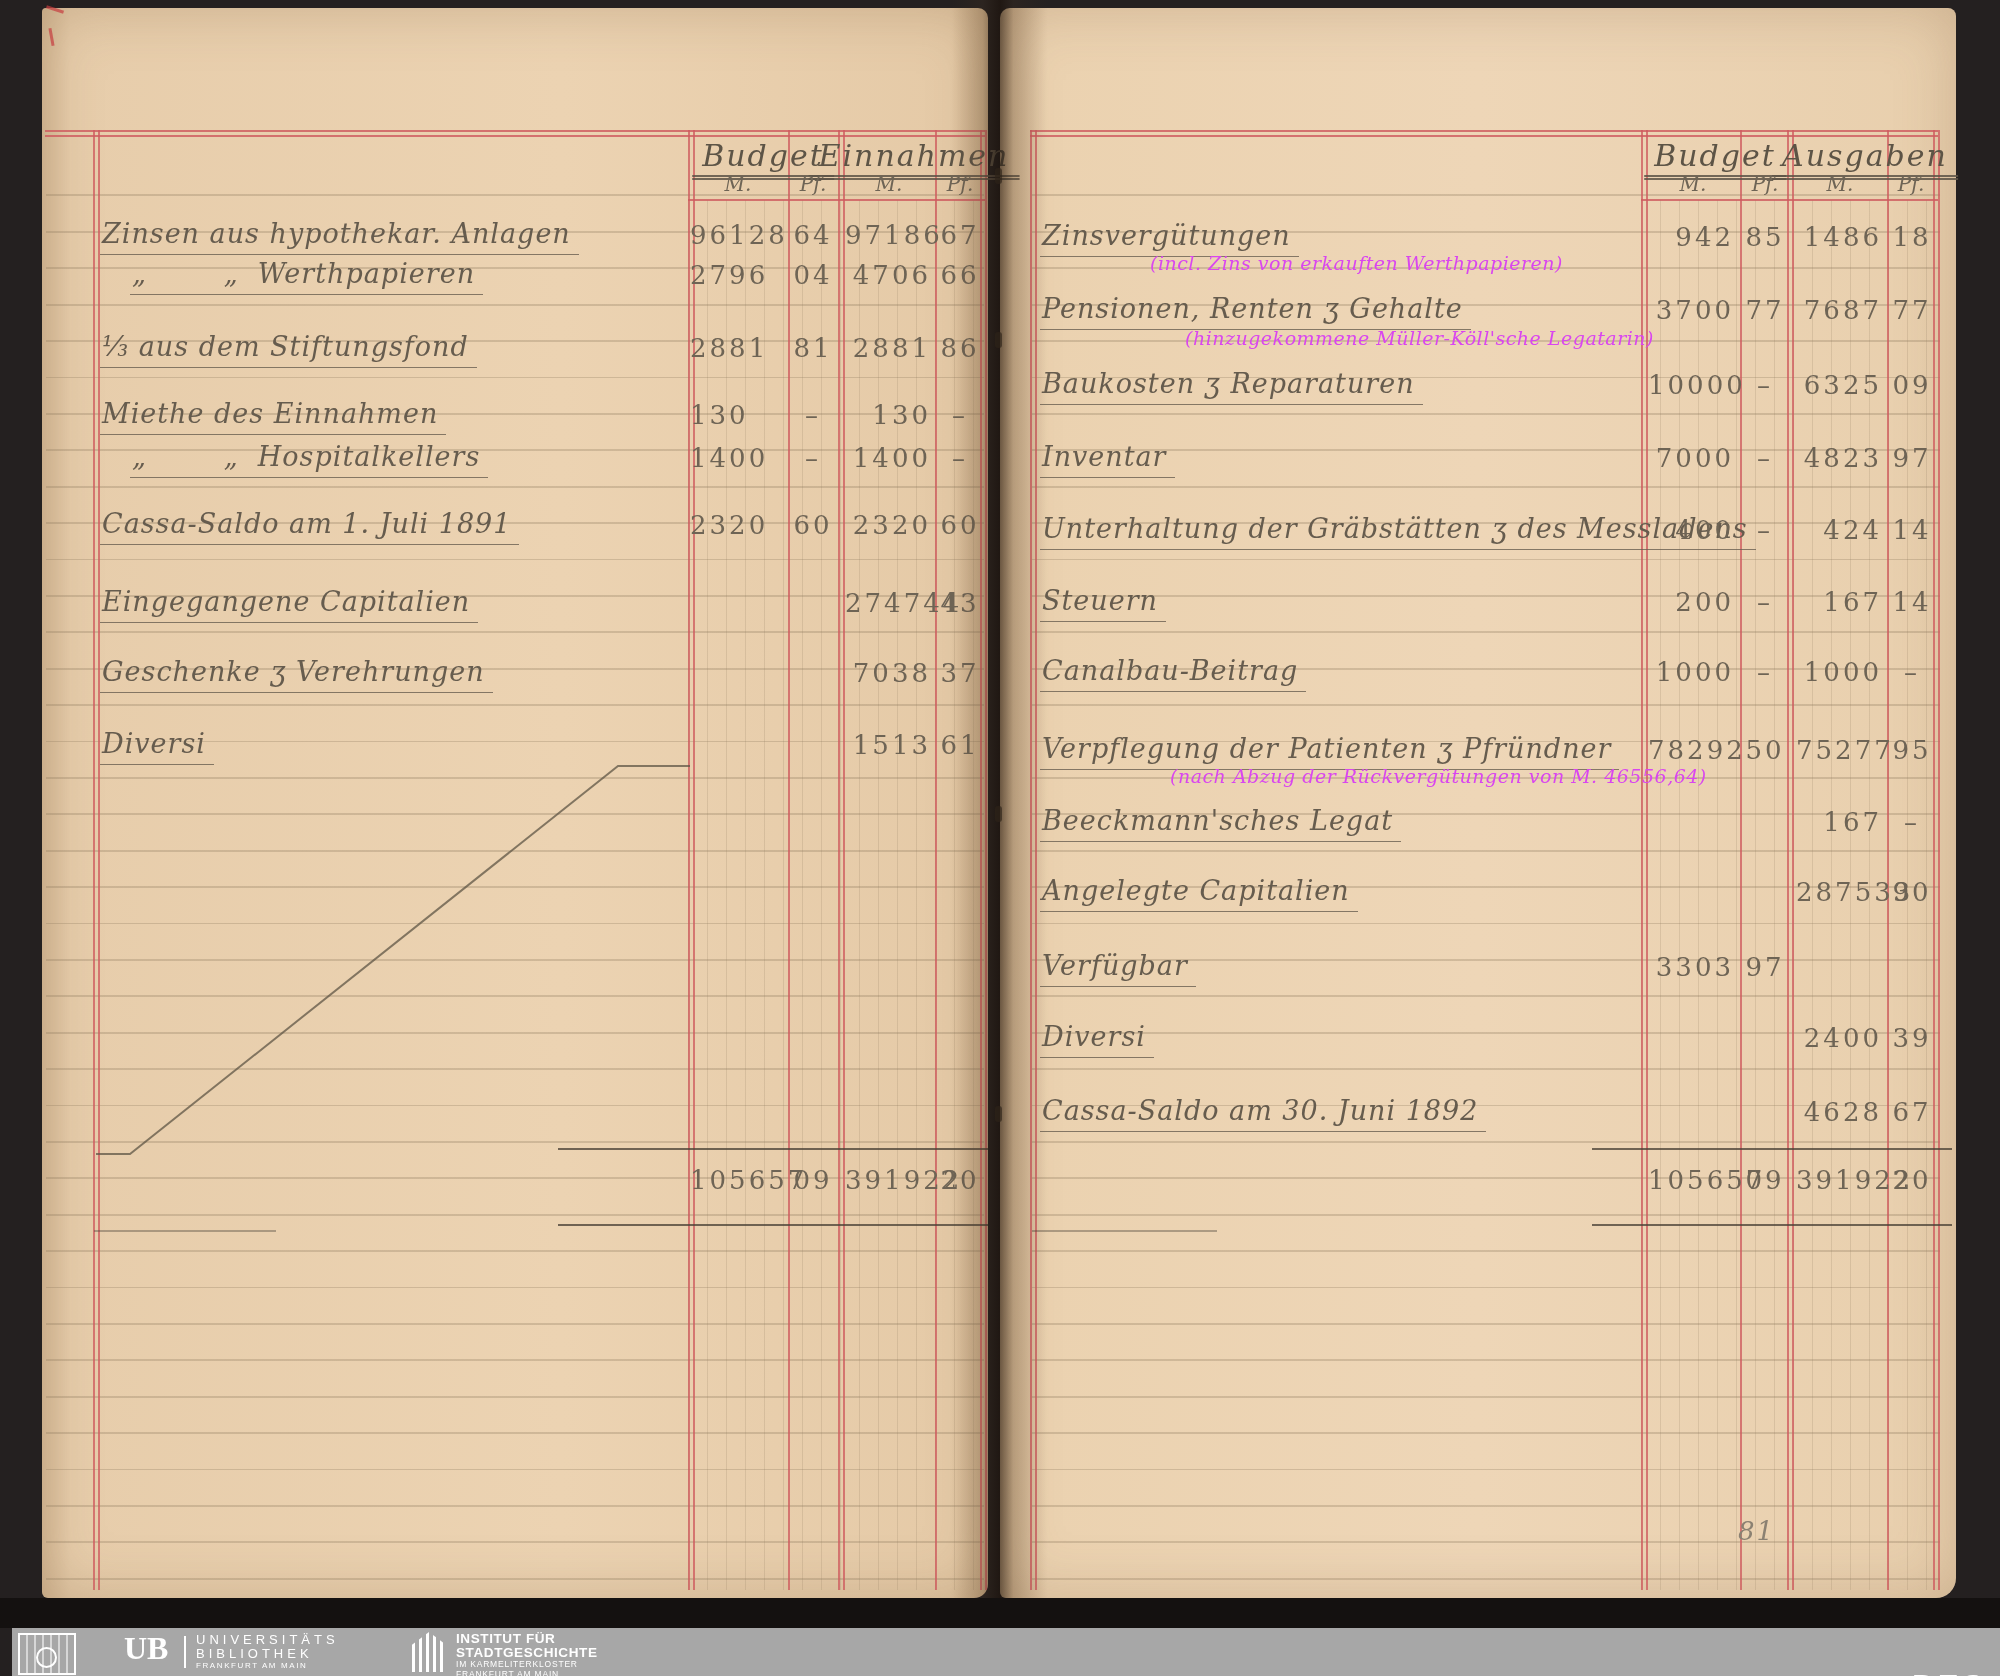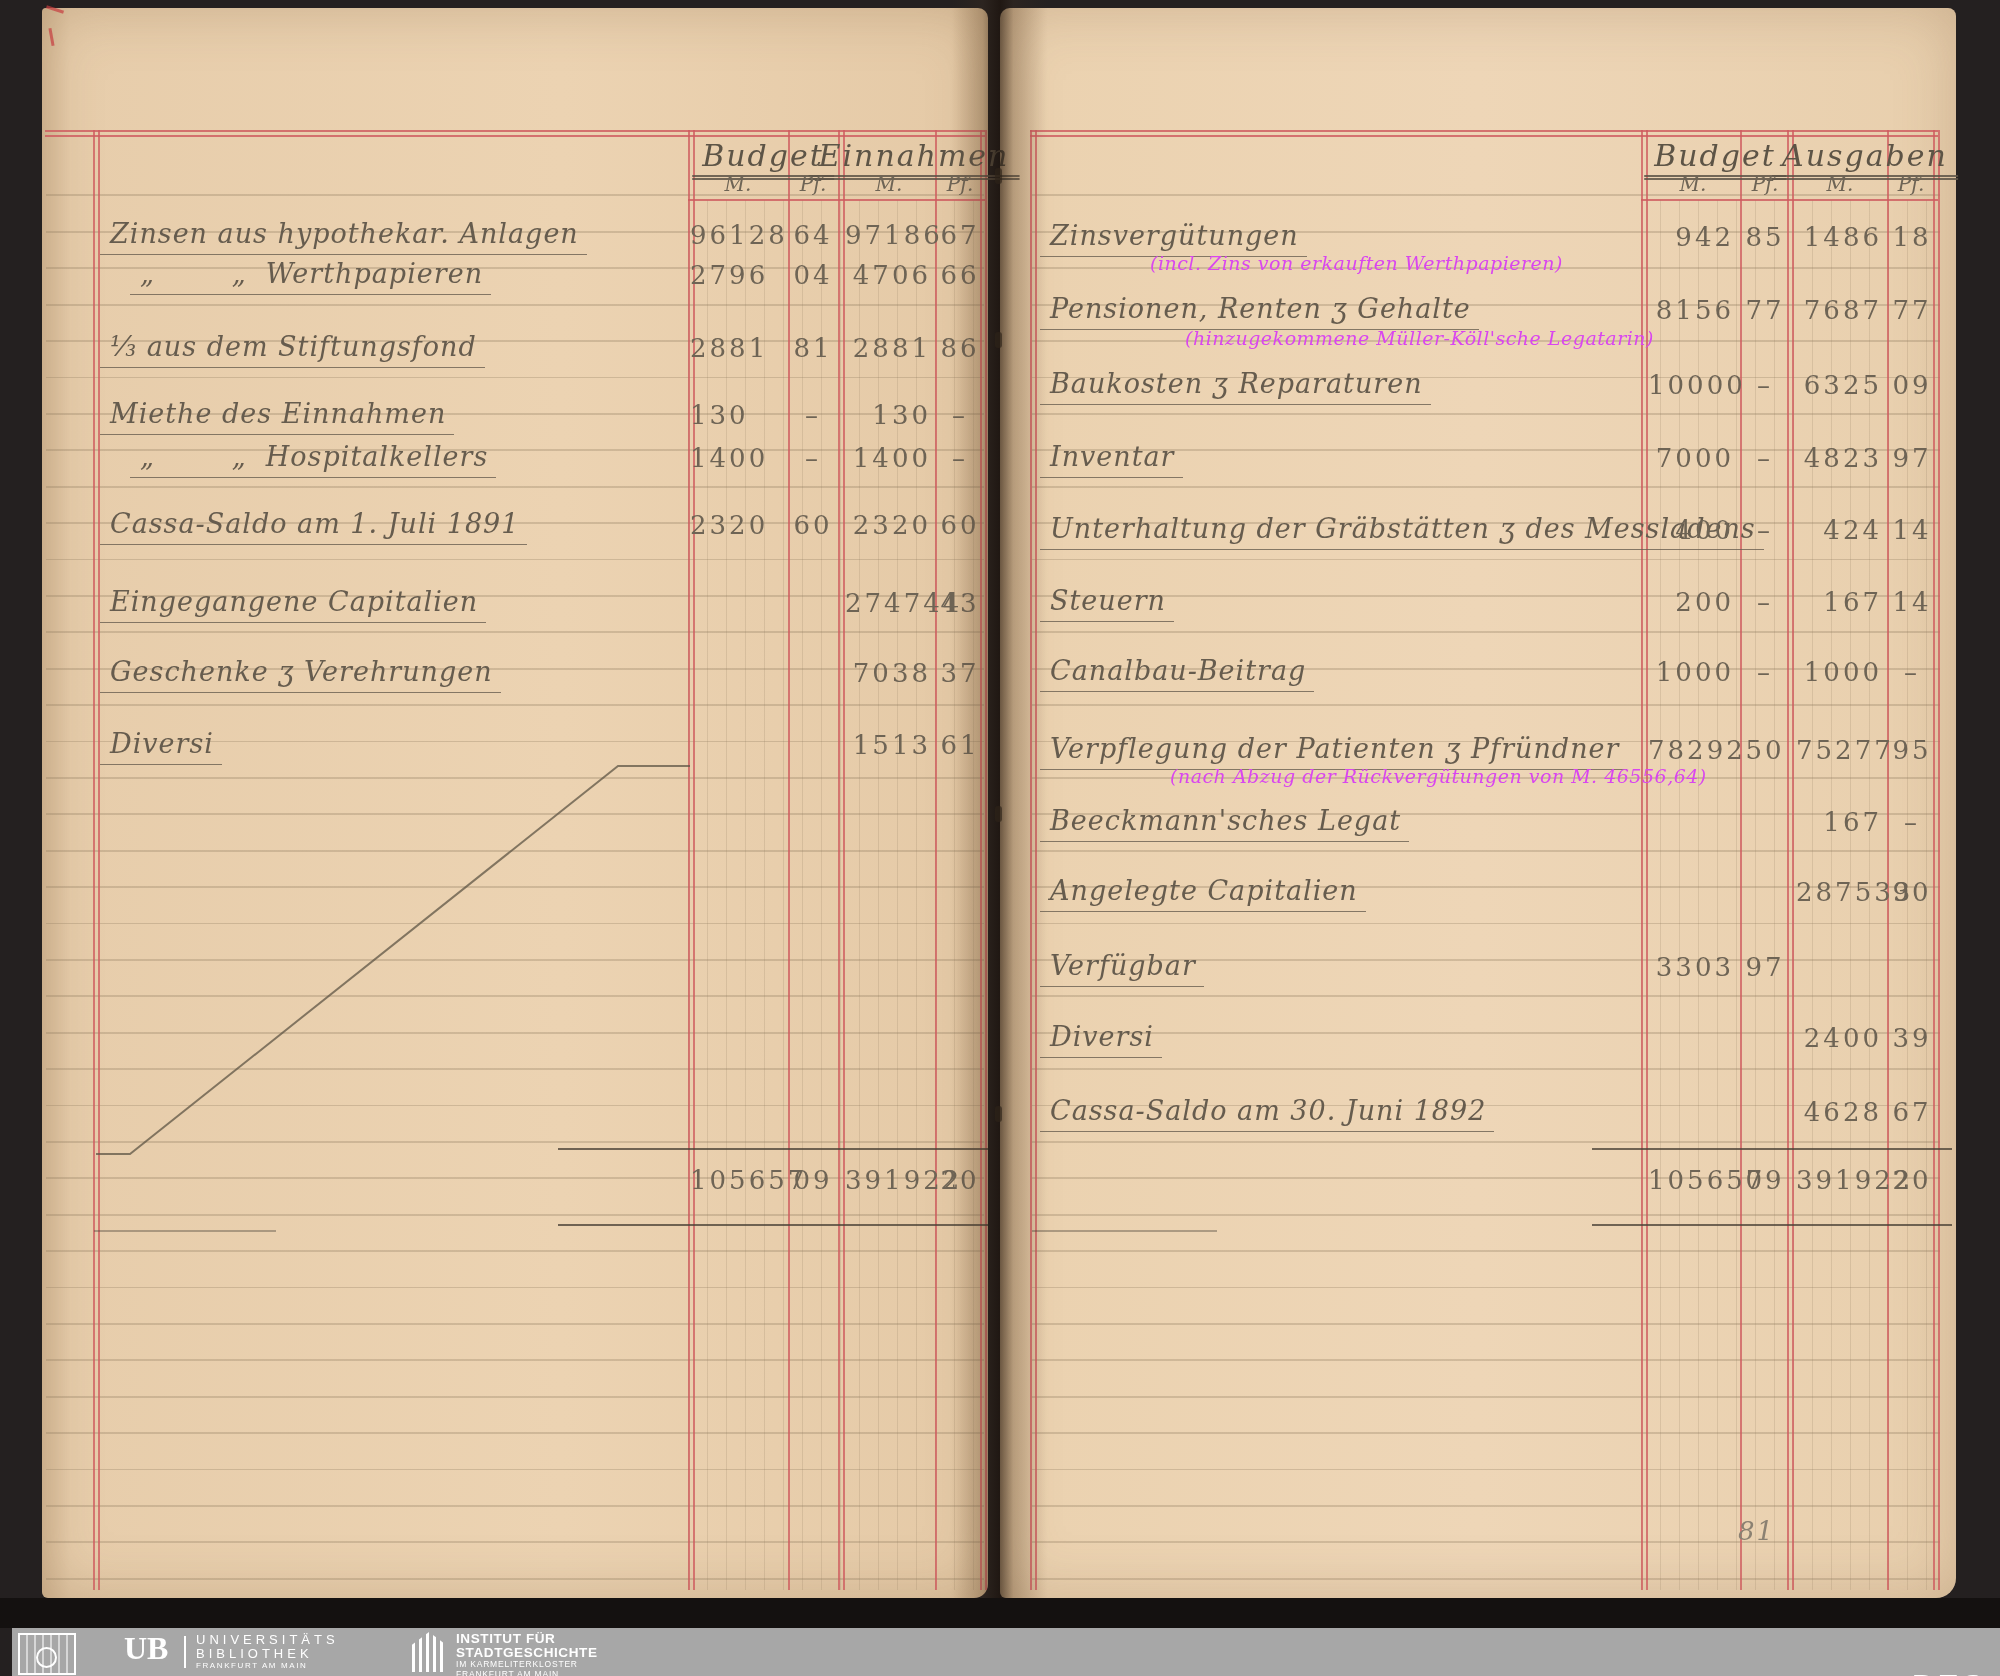--- a/index.html
+++ b/index.html
@@ -25,21 +25,21 @@
   .gutter{position:absolute;left:952px;top:0;width:96px;height:1598px;
     background:linear-gradient(90deg,rgba(74,52,32,0) 0%,rgba(74,52,32,.22) 32%,rgba(28,16,7,.55) 50%,rgba(74,52,32,.22) 64%,rgba(74,52,32,0) 100%);}
   .stitch{position:absolute;left:995px;width:7px;height:16px;background:#2e2318;border-radius:3px;opacity:.65;}
   .bottom-band{position:absolute;left:0;top:1598px;width:2000px;height:30px;background:#141110;}
   .corner-mark{position:absolute;background:rgba(198,60,62,.7);}
 
   
   .script{font-family:"DejaVu Serif",serif;font-style:italic;color:#665c4e;}
   .row{position:absolute;left:0;width:2000px;height:44px;}
   .lbl{position:absolute;top:0;font-size:27px;letter-spacing:1px;white-space:pre;
-       border-bottom:1.5px solid rgba(102,92,78,.78);padding:0 8px 5px 10px;}
+       border-bottom:1.5px solid rgba(102,92,78,.78);padding:0 8px 5px 2px;}
   .num{position:absolute;top:2px;font-size:26px;letter-spacing:3px;color:#6e6455;}
   .l .lbl{left:100px;}
   .l .c-bm{left:690px;width:92px;text-align:left;}
   .l .c-bp{left:792px;width:42px;text-align:center;}
   .l .c-am{left:845px;width:86px;text-align:right;}
   .l .c-ap{left:939px;width:42px;text-align:center;}
   .r .lbl{left:1040px;}
   .r .c-bm{left:1648px;width:86px;text-align:right;}
   .r .c-bp{left:1744px;width:42px;text-align:center;}
   .r .c-am{left:1796px;width:86px;text-align:right;}
@@ -194,21 +194,21 @@
   <div class="row r" style="top:220px">
     <div class="lbl script">Zinsvergütungen</div>
     <div class="num c-bm">942</div>
     <div class="num c-bp">85</div>
     <div class="num c-am">1486</div>
     <div class="num c-ap">18</div>
   </div>
   <div class="note" style="left:1150px;top:252px;">(incl. Zins von erkauften Werthpapieren)</div>
   <div class="row r" style="top:293px">
     <div class="lbl script">Pensionen, Renten ʒ Gehalte</div>
-    <div class="num c-bm">8156</div>
+    <div class="num c-bm">3700</div>
     <div class="num c-bp">77</div>
     <div class="num c-am">7687</div>
     <div class="num c-ap">77</div>
   </div>
   <div class="note" style="left:1185px;top:327px;">(hinzugekommene Müller-Köll'sche Legatarin)</div>
   <div class="row r" style="top:368px">
     <div class="lbl script">Baukosten ʒ Reparaturen</div>
     <div class="num c-bm">10000</div>
     <div class="num c-bp">–</div>
     <div class="num c-am">6325</div>

